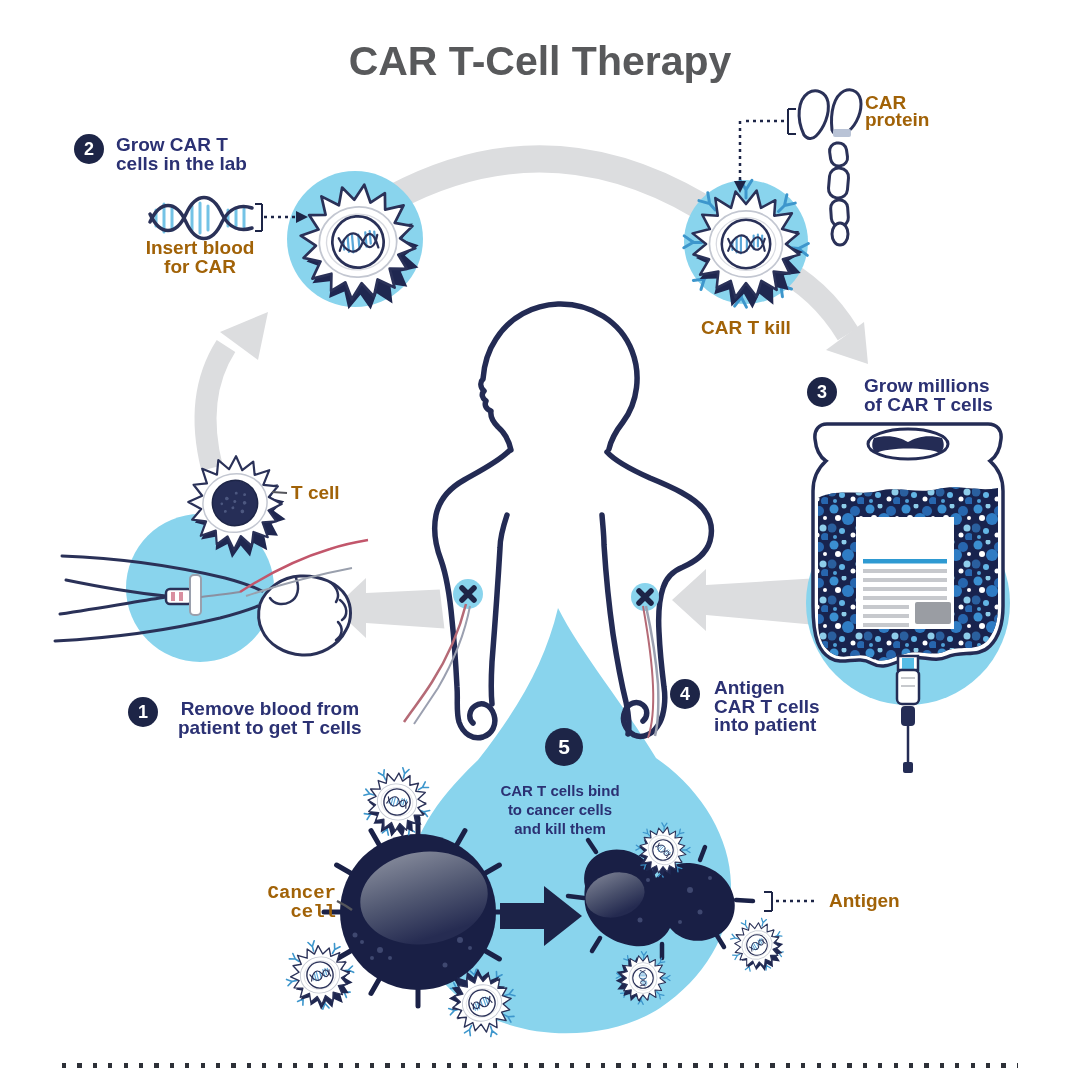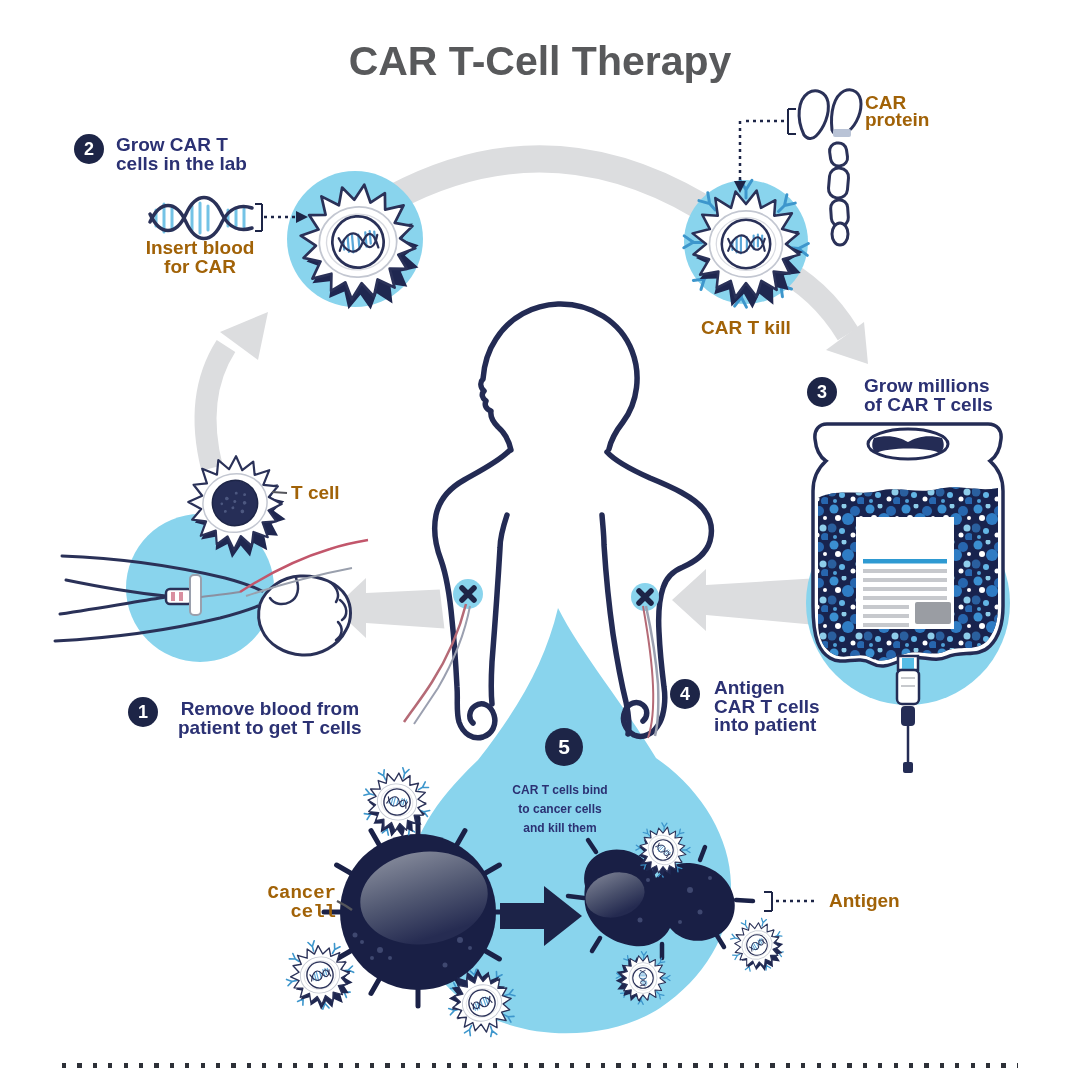--- a/index.html
+++ b/index.html
@@ -336,21 +336,21 @@
 </div>
 <div class="steptext" style="left:856px;top:377px;margin-left:8px;">
   <span>Grow millions</span>
   <span>of CAR T cells</span>
 </div>
 <div class="steptext" style="left:714px;top:679px;">
   <span>Antigen</span>
   <span>CAR T cells</span>
   <span>into patient</span>
 </div>
-<div class="steptext center" style="left:460px;top:781px;width:200px;font-size:12px;line-height:19px;">
+<div class="steptext center" style="left:460px;top:781px;width:200px;font-size:15px;line-height:19px;">
   <span>CAR T cells bind</span>
   <span>to cancer cells</span>
   <span>and kill them</span>
 </div>
 
 <div class="glabel center" style="left:125px;top:238px;width:150px;">
   <span>Insert blood</span>
   <span>for CAR</span>
 </div>
 <div class="glabel" style="left:865px;top:94px;line-height:17px;">

